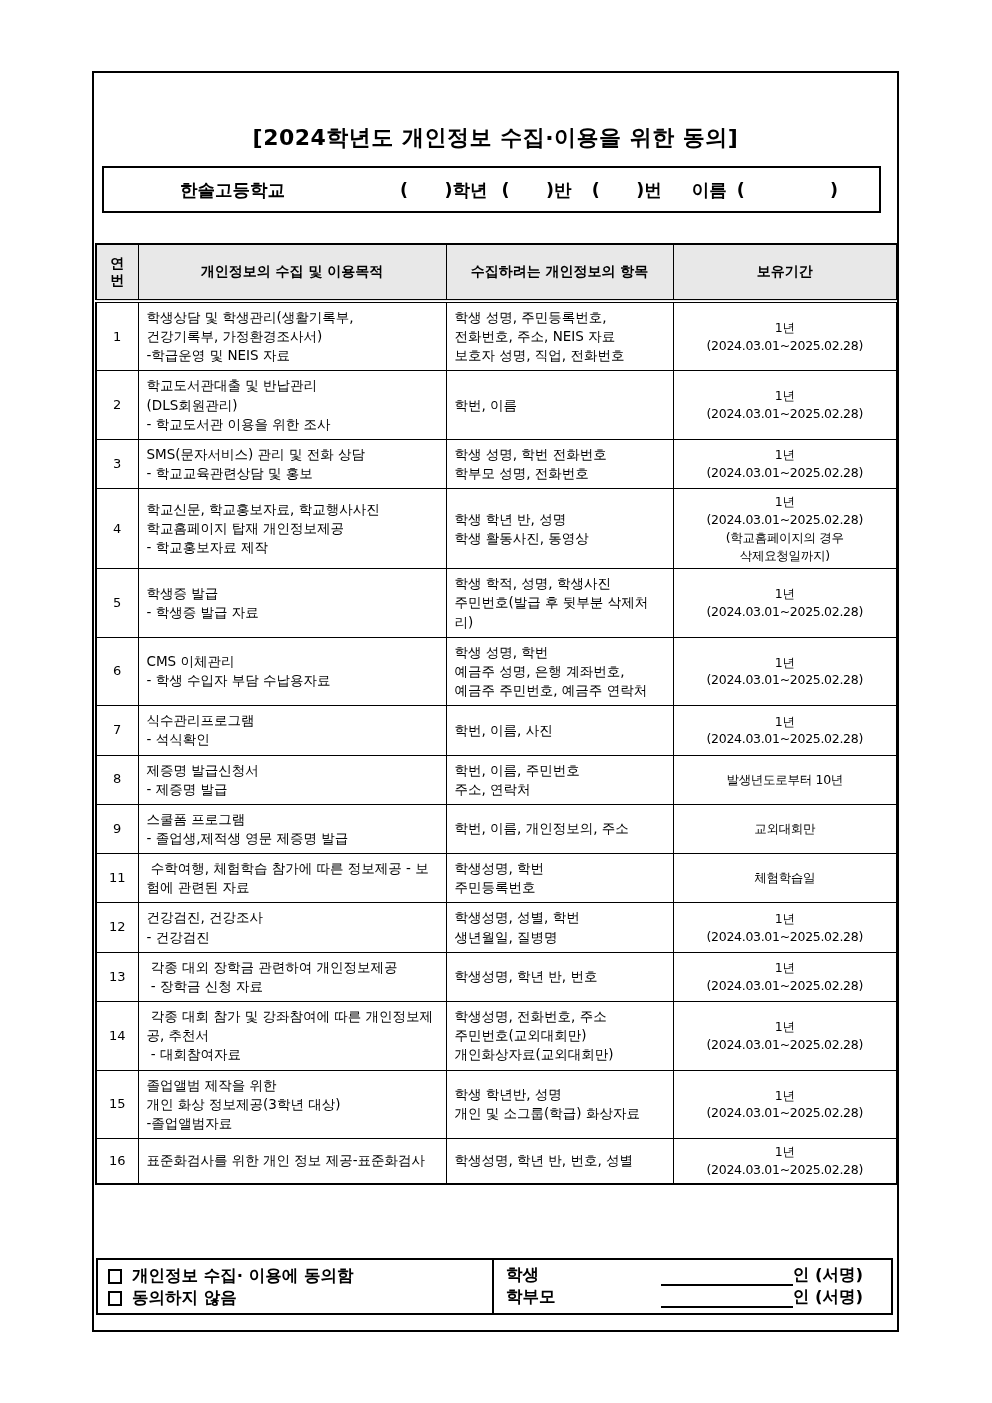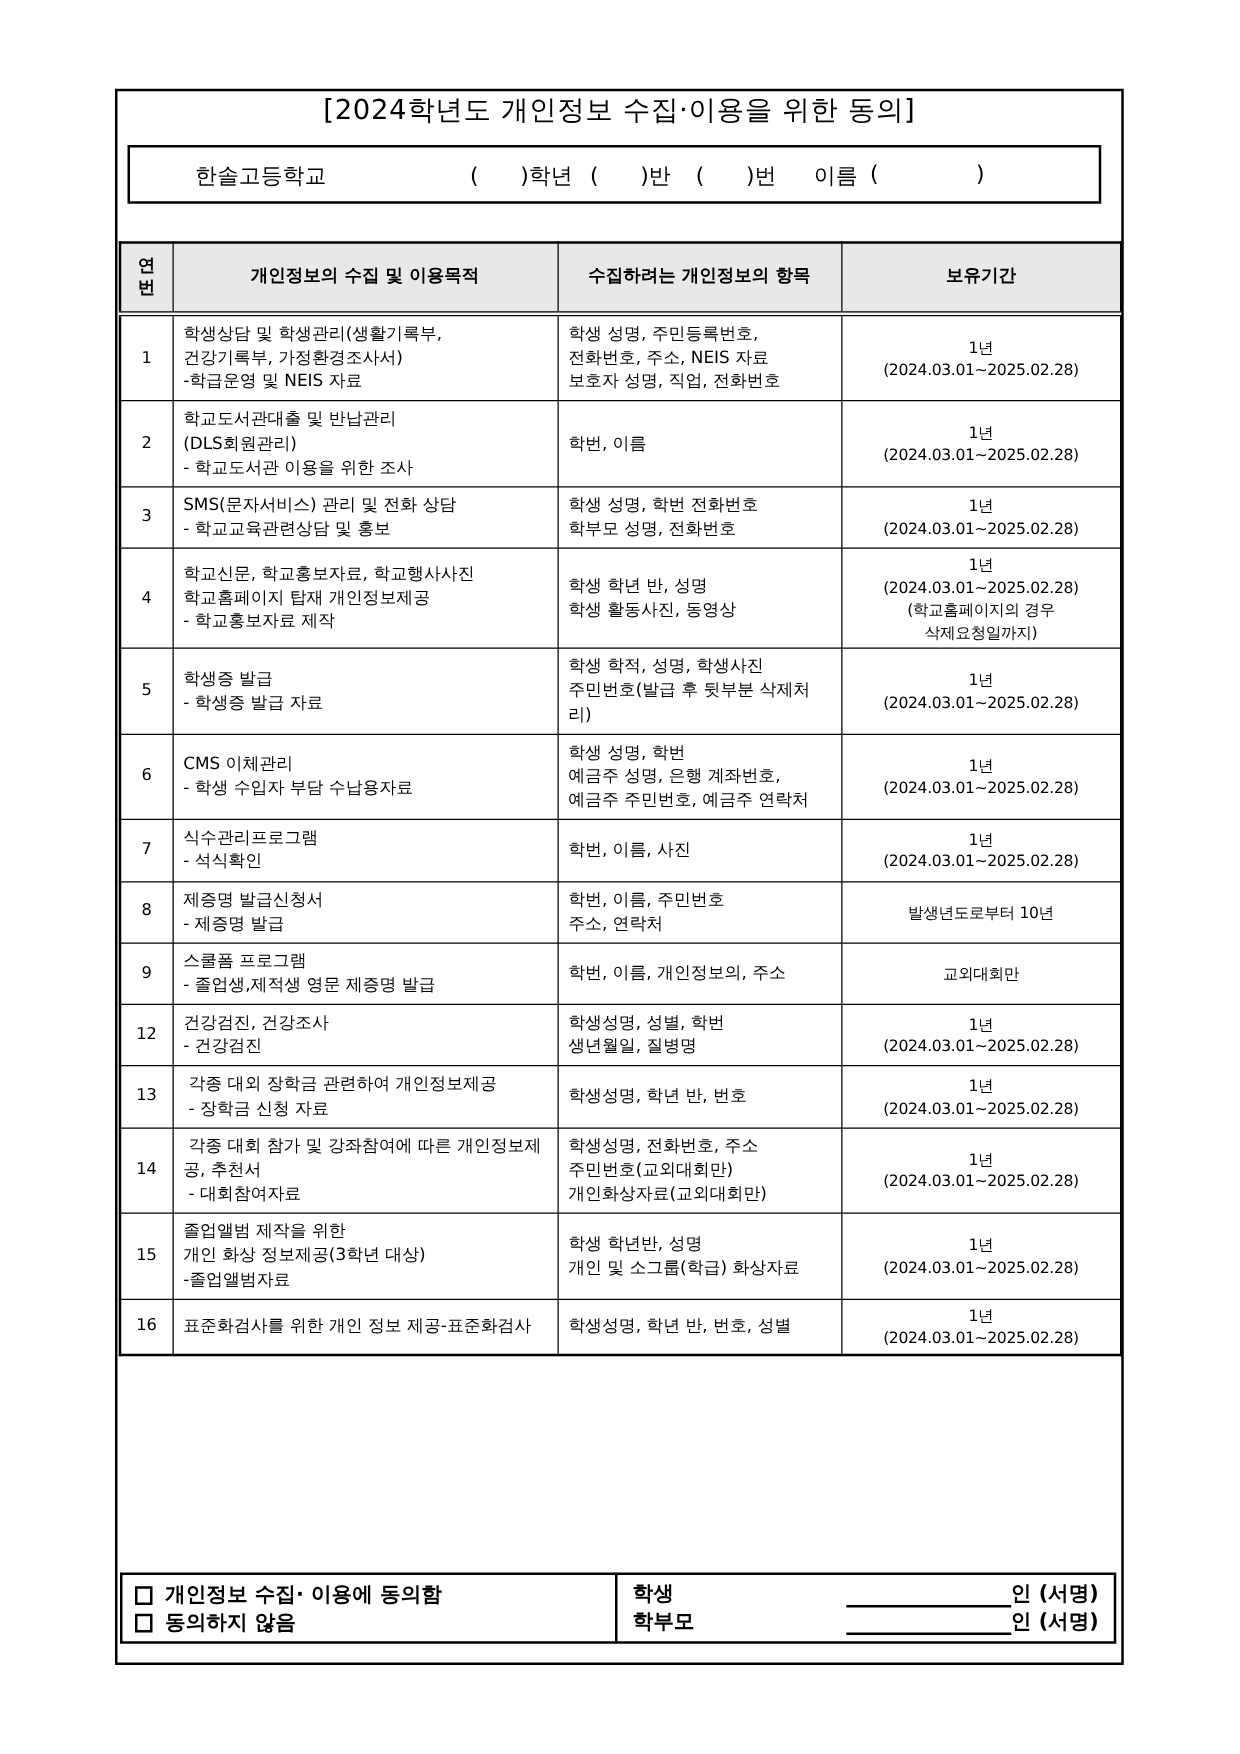--- a/index.html
+++ b/index.html
@@ -11,35 +11,36 @@
     position: relative;
   }
   .page {
     position: absolute;
     left: 92px; top: 71px;
     width: 807px; height: 1261px;
     border: 2.5px solid #000;
     background: #fff;
   }
   .doc-title {
+    margin-top: 50px;
     text-align: center;
     font-size: 22px;
-    font-weight: normal;
+    font-weight: bold;
     letter-spacing: 0.5px;
   }
   .school-box {
     margin: 13px 16px 0 8px;
     height: 47px;
     border: 2px solid #000;
     display: flex;
     align-items: center;
     font-size: 17.5px;
-    font-weight: normal;
+    font-weight: bold;
     white-space: pre;
-    padding-left: 52px;
+    padding-left: 76px;
   }
   .school-box .seg { white-space: pre; }
   .seg-grade   { margin-left: 115px; }
   .seg-class   { margin-left: 14px; }
   .seg-number  { margin-left: 20px; }
   .seg-namelbl { margin-left: 30px; }
   .seg-namefld { margin-left: 10px; }
 
   table.consent-table {
     margin: 30px 0 0 1px;
@@ -96,21 +97,21 @@
   }
   .consent-option { display: flex; align-items: center; gap: 10px; }
   .cbx {
     width: 14px; height: 15px;
     border: 2px solid #000;
     display: inline-block;
     flex: none;
   }
   .consent-right {
     flex: 1;
-    padding: 4px 12px 6px 12px;
+    padding: 4px 28px 6px 12px;
     display: flex;
     flex-direction: column;
     justify-content: space-between;
     font-weight: bold;
     font-size: 16.5px;
   }
   .sig-row { display: flex; align-items: flex-end; }
   .sig-role { flex: none; }
   .sig-spacer { flex: 1; }
   .sig-line {
@@ -241,20 +242,28 @@
 
     <tr>
       <td class="c-no">9</td>
       <td class="c-purpose">스쿨폼 프로그램
 - 졸업생,제적생 영문 제증명 발급</td>
       <td class="c-items">학번, 이름, 개인정보의, 주소</td>
       <td class="c-retention">교외대회만</td>
     </tr>
 
 
+    <tr>
+      <td class="c-no">11</td>
+      <td class="c-purpose"> 수학여행, 체험학습 참가에 따른 정보제공 - 보
+험에 관련된 자료</td>
+      <td class="c-items">학생성명, 학번
+주민등록번호</td>
+      <td class="c-retention">체험학습일</td>
+    </tr>
 
     <tr>
       <td class="c-no">12</td>
       <td class="c-purpose">건강검진, 건강조사
 - 건강검진</td>
       <td class="c-items">학생성명, 성별, 학번
 생년월일, 질병명</td>
       <td class="c-retention">1년
 (2024.03.01~2025.02.28)</td>
     </tr>

